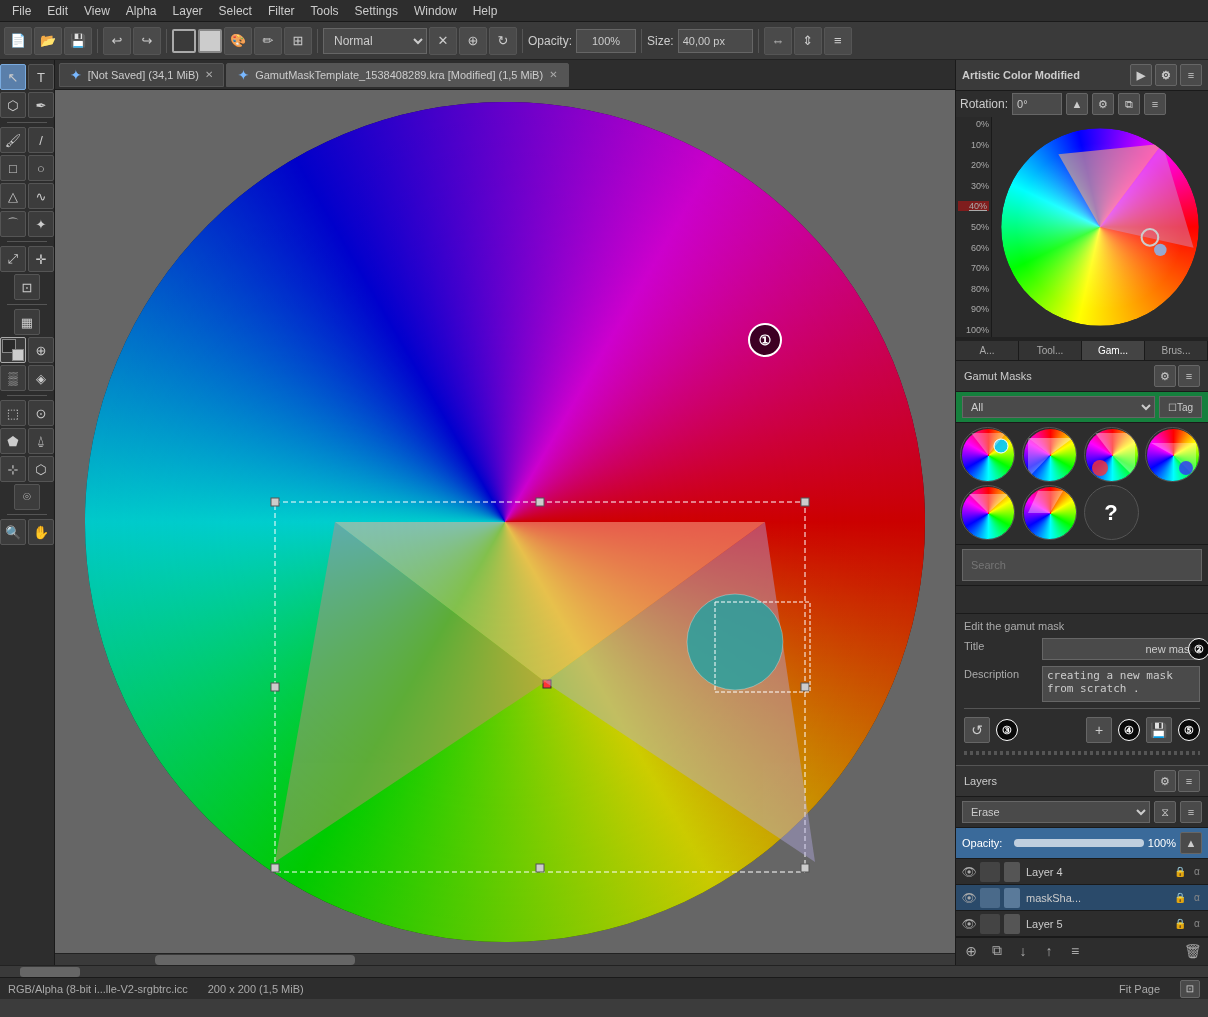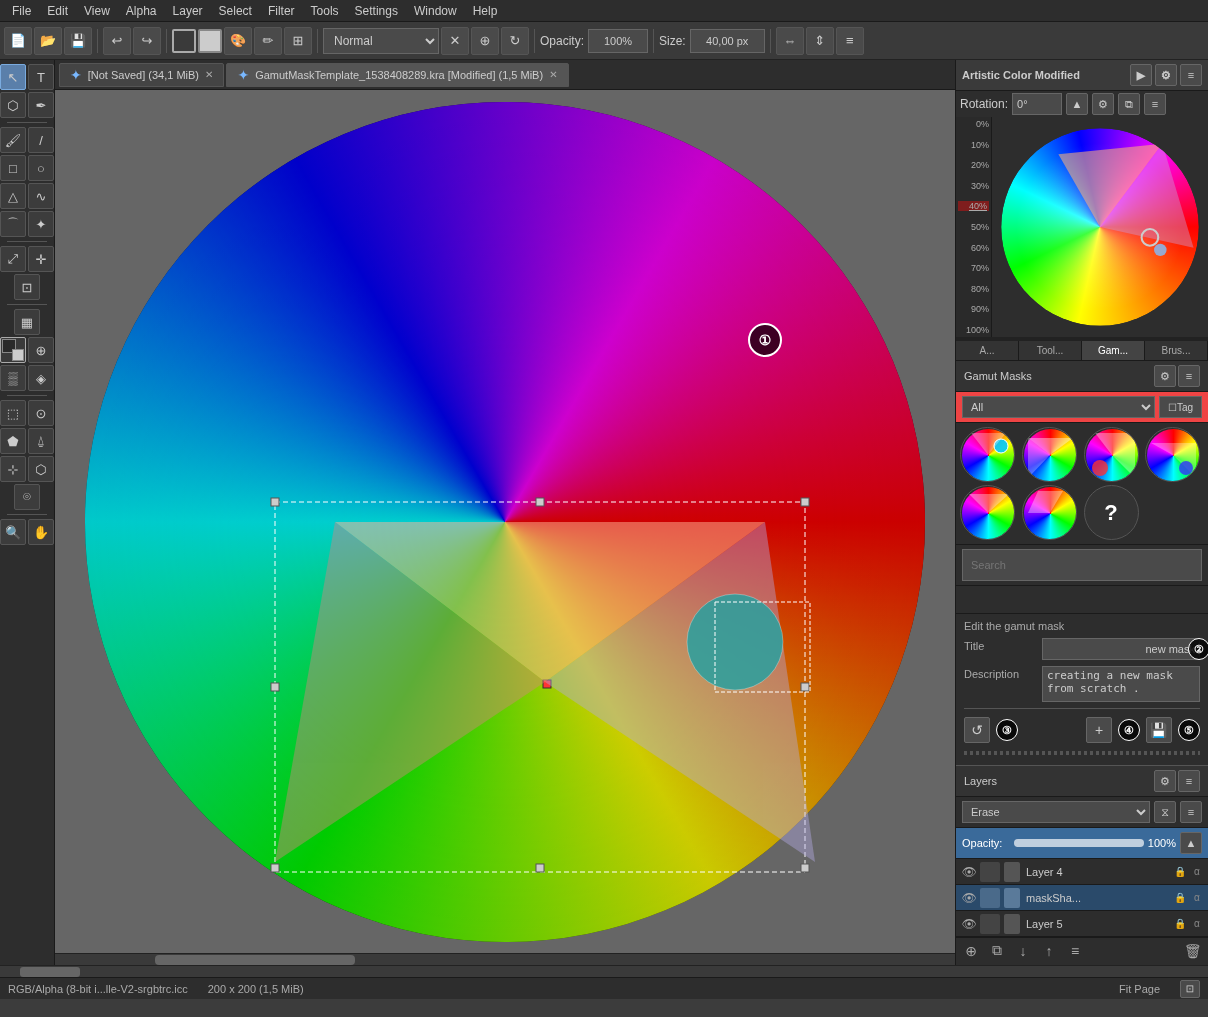--- a/index.html
+++ b/index.html
@@ -6,25 +6,25 @@
     body { background: #3c3c3c; color: #ccc; font-family: 'Arial', sans-serif; font-size: 12px; width: 1208px; height: 1017px; overflow: hidden; }
 
     
     .menubar { background: #2d2d2d; height: 22px; display: flex; align-items: center; padding: 0 4px; border-bottom: 1px solid #1a1a1a; }
     .menubar-item { padding: 2px 8px; color: #ccc; cursor: pointer; font-size: 12px; }
 
     
     .toolbar { background: #3a3a3a; height: 38px; display: flex; align-items: center; padding: 0 4px; border-bottom: 1px solid #222; gap: 2px; }
     .toolbar-btn { background: #4a4a4a; border: 1px solid #555; color: #ccc; width: 28px; height: 28px; display: flex; align-items: center; justify-content: center; cursor: pointer; font-size: 13px; border-radius: 2px; }
     .toolbar-separator { width: 1px; height: 24px; background: #555; margin: 0 3px; }
-    .mode-dropdown { background: #4a4a4a; border: 1px solid #666; color: #ccc; padding: 2px 6px; height: 26px; width: 116px; font-size: 12px; }
+    .mode-dropdown { background: #4a4a4a; border: 1px solid #666; color: #ccc; padding: 2px 6px; height: 26px; width: 104px; font-size: 12px; }
     .opacity-control { display: flex; align-items: center; gap: 4px; color: #ccc; font-size: 12px; }
     .opacity-control input { background: #4a4a4a; border: 1px solid #666; color: #ccc; width: 60px; height: 24px; padding: 2px 4px; text-align: center; }
     .size-control { display: flex; align-items: center; gap: 4px; color: #ccc; font-size: 12px; }
-    .size-control input { background: #4a4a4a; border: 1px solid #666; color: #ccc; width: 70px; height: 24px; padding: 2px 4px; text-align: center; }
+    .size-control input { background: #4a4a4a; border: 1px solid #666; color: #ccc; width: 70px; height: 24px; padding: 2px 4px; text-align: left; }
 
     
     .main-layout { display: flex; height: calc(1017px - 22px - 38px - 22px - 30px); }
 
     
     .toolbox { background: #2d2d2d; width: 55px; display: flex; flex-direction: column; align-items: center; padding: 4px 2px; gap: 2px; border-right: 1px solid #1a1a1a; overflow-y: auto; }
     .tool-btn { width: 26px; height: 26px; background: #3c3c3c; border: 1px solid #555; color: #ccc; display: flex; align-items: center; justify-content: center; cursor: pointer; font-size: 13px; border-radius: 2px; }
     .tool-btn.active { background: #5a7faa; border-color: #7aabdf; }
     .tool-row { display: flex; gap: 2px; }
     .tool-separator { width: 40px; height: 1px; background: #555; margin: 2px 0; }
@@ -46,21 +46,21 @@
     .acs-percentages { width: 36px; background: #2a2a2a; display: flex; flex-direction: column; justify-content: space-between; padding: 2px 2px; border-right: 1px solid #1a1a1a; }
     .pct-label { font-size: 9px; color: #aaa; text-align: right; }
 
     
     .panel-tabs { display: flex; background: #333; border-bottom: 1px solid #1a1a1a; }
     .panel-tab { flex: 1; padding: 4px 2px; text-align: center; font-size: 10px; color: #aaa; cursor: pointer; border-right: 1px solid #1a1a1a; }
     .panel-tab.active { background: #444; color: #fff; }
 
     
     .section-header { background: #333; padding: 4px 8px; display: flex; align-items: center; justify-content: space-between; font-size: 11px; border-bottom: 1px solid #1a1a1a; }
-    .filter-bar { padding: 4px 6px; display: flex; align-items: flex-start; gap: 4px; background: #ef4444; border-bottom: 1px solid #1a1a1a; }
+    .filter-bar { padding: 4px 6px; display: flex; align-items: flex-start; gap: 4px; background: #15803d; border-bottom: 1px solid #1a1a1a; }
     .filter-dropdown { background: #4a4a4a; border: 1px solid #666; color: #ccc; height: 22px; font-size: 11px; flex: 1; padding: 0 4px; }
     .tag-btn { background: #4a4a4a; border: 1px solid #666; color: #ccc; padding: 2px 8px; font-size: 10px; cursor: pointer; height: 22px; display: flex; align-items: center; }
 
     
     .mask-grid { display: grid; grid-template-columns: 1fr 1fr 1fr 1fr; gap: 3px; padding: 4px; background: #2d2d2d; }
     .mask-thumb { width: 55px; height: 55px; border-radius: 50%; overflow: hidden; cursor: pointer; border: 1px solid #555; position: relative; }
 
     
     .edit-section { padding: 6px 8px; background: #2d2d2d; border-top: 1px solid #1a1a1a; margin-top: 27px; }
     .edit-title { font-size: 11px; color: #aaa; margin-bottom: 6px; }

